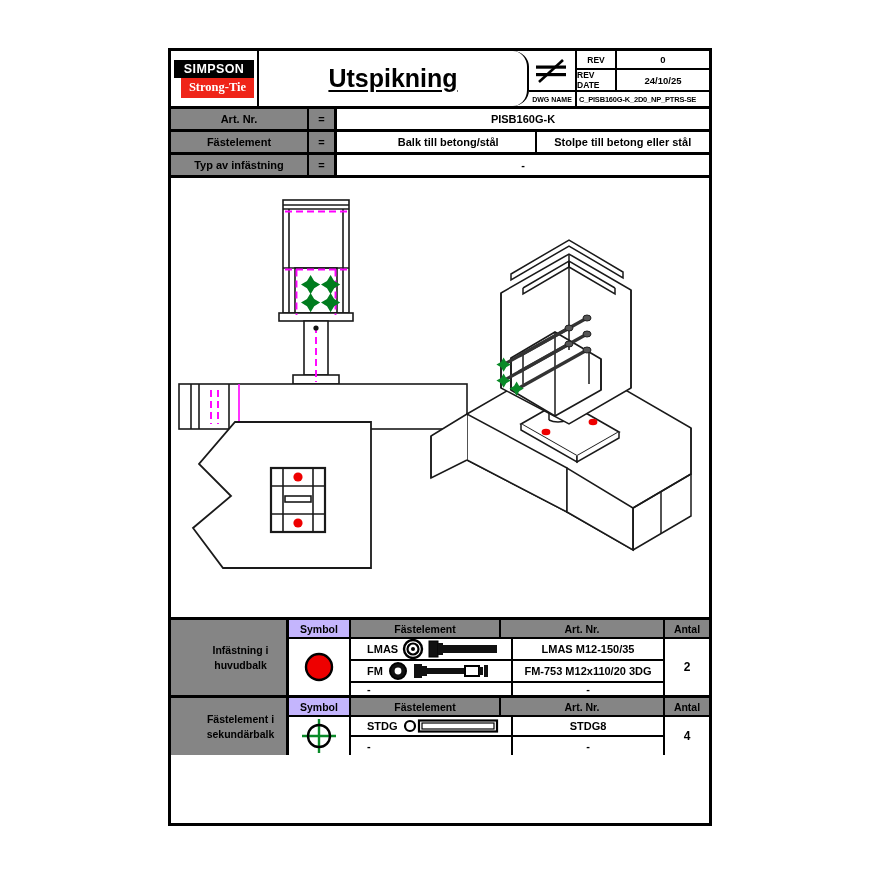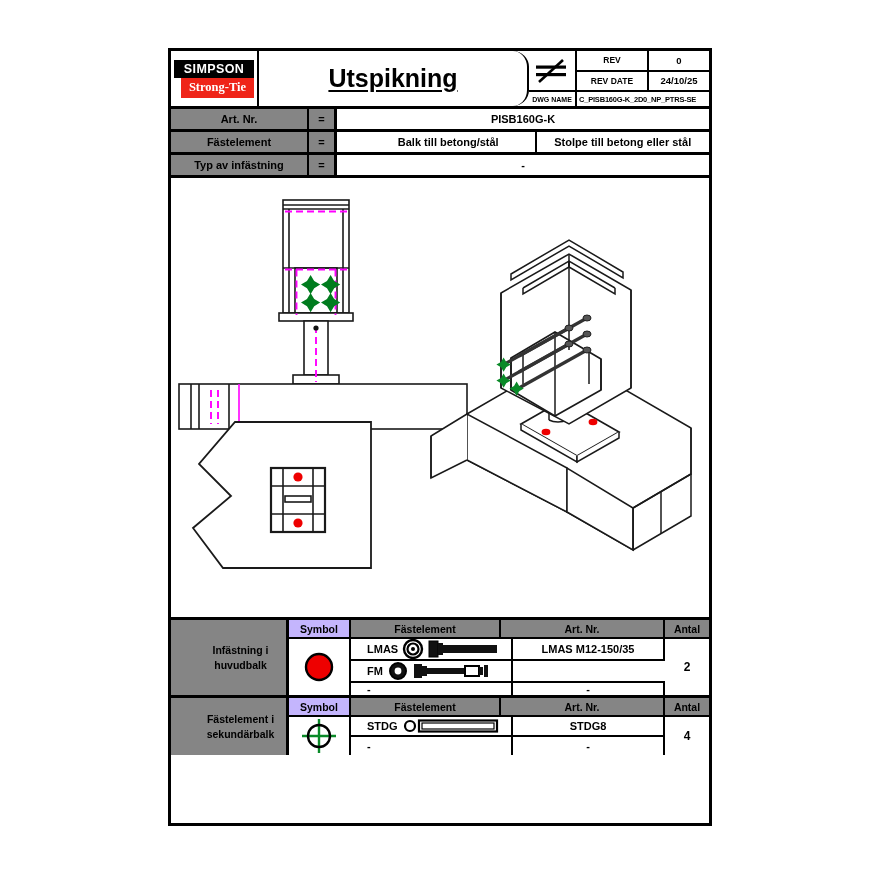--- a/index.html
+++ b/index.html
@@ -81,21 +81,21 @@
   }
   .revgrid{
     flex:1;
     display:flex;flex-direction:column;
   }
   .revrow{
     flex:1;display:flex;
   }
   .revrow:first-child{border-bottom:2px solid #000;}
   .revlabel{
-    width:72px;
+    width:40px;
     border-right:2px solid #000;
     box-sizing:border-box;
     display:flex;align-items:center;justify-content:center;
     font-size:8.5px;font-weight:bold;
   }
   .revval{
     flex:1;
     display:flex;align-items:center;justify-content:center;
     font-size:9.5px;font-weight:bold;
   }
@@ -499,20 +499,21 @@
                 <circle cx="11" cy="10" r="8" fill="#111" stroke="#000" stroke-width="2"></circle>
                 <circle cx="11" cy="10" r="3.4" fill="#fff"></circle>
                 <rect x="27" y="3" width="8" height="14" fill="#111"></rect>
                 <rect x="35" y="5" width="5" height="10" fill="#111"></rect>
                 <rect x="40" y="7" width="38" height="6" fill="#111"></rect>
                 <rect x="78" y="5" width="14" height="10" fill="#fff" stroke="#000" stroke-width="2"></rect>
                 <rect x="92" y="6" width="4" height="8" fill="#111"></rect>
                 <rect x="97" y="4" width="4" height="12" fill="#111"></rect>
               </svg>
             </div>
+            <div class="fcell-art">FM-753 M12x110/20 3DG</div>
           </div>
 
           <div class="frow">
             <div class="fcell-elem">
               <span class="dash">-</span>
             </div>
             <div class="fcell-art">-</div>
           </div>
 
         </div>

